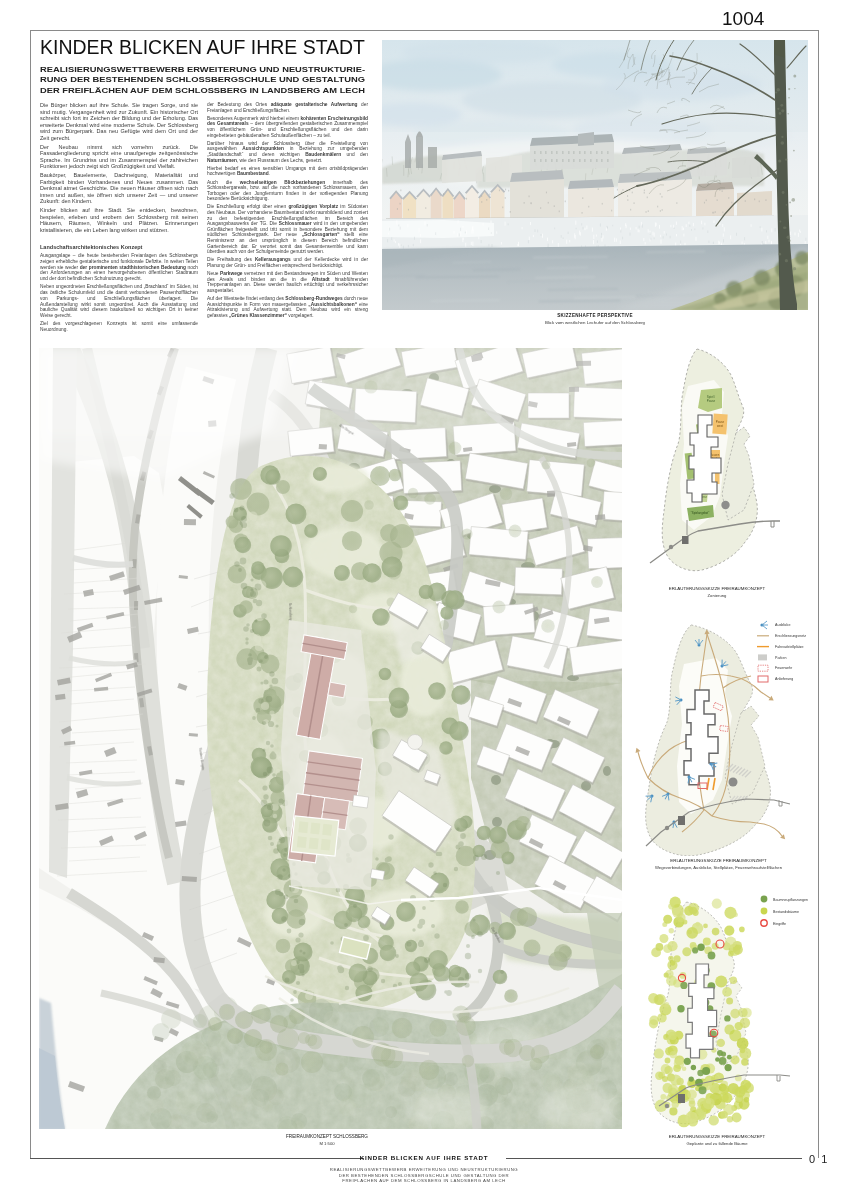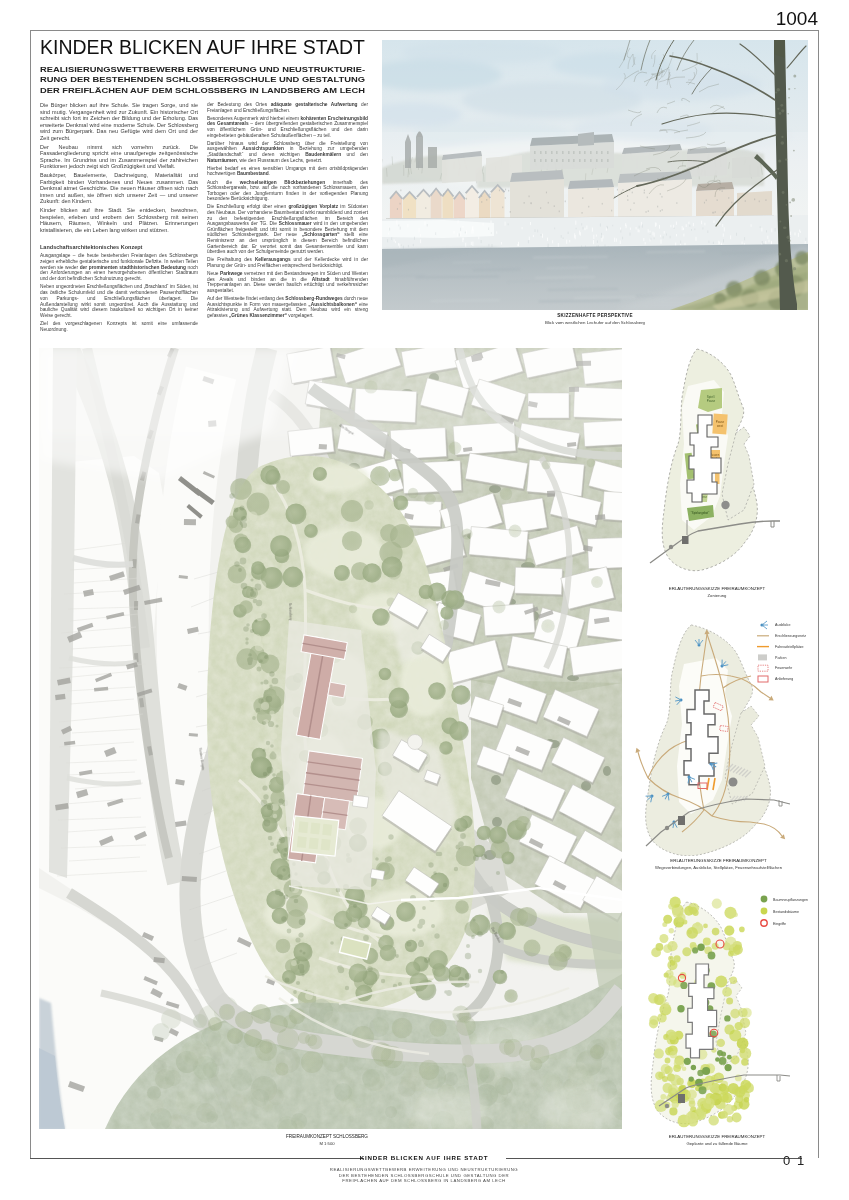--- a/index.html
+++ b/index.html
@@ -5,21 +5,21 @@
 html,body{margin:0;padding:0;background:#ffffff;}
 *{box-sizing:border-box;}
 body{font-family:"Liberation Sans",sans-serif;}
 #page{position:relative;width:849px;height:1200px;background:#ffffff;overflow:hidden;}
 .abs{position:absolute;}
 </style>
 </head>
 <body>
 <div id="page">
 
-  <div class="abs" style="left:722px;top:8px;width:96px;text-align:right;font-size:19px;color:#111;">1004</div>
+  <div class="abs" style="left:722px;top:8px;width:96px;font-size:19px;color:#111;">1004</div>
 
   <div class="abs" style="left:30px;top:30px;width:789px;height:1128px;border-left:1px solid #8a8a8a;border-top:1px solid #8a8a8a;border-right:1px solid #8a8a8a;"></div>
 
   <svg class="abs" style="left:40px;top:36px;" width="330" height="22" viewBox="0 0 330 22">
     <text x="0" y="18" font-family="Liberation Sans, sans-serif" font-size="20.5" fill="#111" textLength="325" lengthAdjust="spacingAndGlyphs">KINDER BLICKEN AUF IHRE STADT</text>
   </svg>
 
   <svg class="abs" style="left:40px;top:63px;" width="330" height="36" viewBox="0 0 330 36">
     <text x="0" y="8.5" font-size="8" font-weight="bold" fill="#222" textLength="325" lengthAdjust="spacingAndGlyphs">REALISIERUNGSWETTBEWERB ERWEITERUNG UND NEUSTRUKTURIE-</text>
     <text x="0" y="19" font-size="8" font-weight="bold" fill="#222" textLength="325" lengthAdjust="spacingAndGlyphs">RUNG DER BESTEHENDEN SCHLOSSBERGSCHULE UND GESTALTUNG</text>
@@ -2243,18 +2243,18 @@
 
   <div class="abs" style="left:637px;top:1134px;width:160px;">
     <div style="font-size:4.4px;color:#222;text-align:center;">ERLÄUTERUNGSSKIZZE FREIRAUMKONZEPT</div>
     <div style="font-size:4.2px;color:#333;text-align:center;margin-top:1.5px;">Geplante und zu fällende Bäume</div>
   </div>
 
   <div class="abs" style="left:30px;top:1158px;width:334px;border-top:1px solid #555;"></div>
 
   <div class="abs" style="left:506px;top:1158px;width:296px;border-top:1px solid #555;"></div>
 
-  <div class="abs" style="left:783px;top:1152.5px;width:30px;font-size:13px;letter-spacing:1.6px;color:#222;">0 1</div>
+  <div class="abs" style="left:809px;top:1152.5px;width:30px;font-size:11px;letter-spacing:1.6px;color:#222;">0 1</div>
 
   <div class="abs" style="left:312px;top:1153.5px;width:224px;text-align:center;font-size:6.2px;font-weight:bold;letter-spacing:.8px;color:#111;">KINDER BLICKEN AUF IHRE STADT</div>
 
   <div class="abs" style="left:262px;top:1167px;width:324px;text-align:center;font-size:4.3px;line-height:5.5px;letter-spacing:.5px;color:#444;">REALISIERUNGSWETTBEWERB ERWEITERUNG UND NEUSTRUKTURIERUNG<br>DER BESTEHENDEN SCHLOSSBERGSCHULE UND GESTALTUNG DER<br>FREIFLÄCHEN AUF DEM SCHLOSSBERG IN LANDSBERG AM LECH</div>
 </div>
 
 </body></html>

